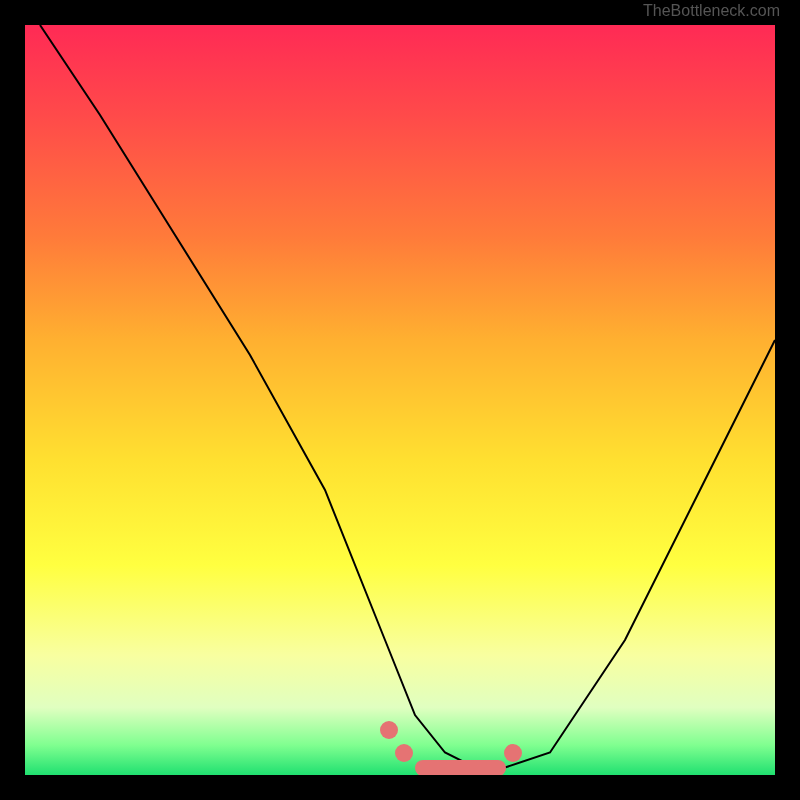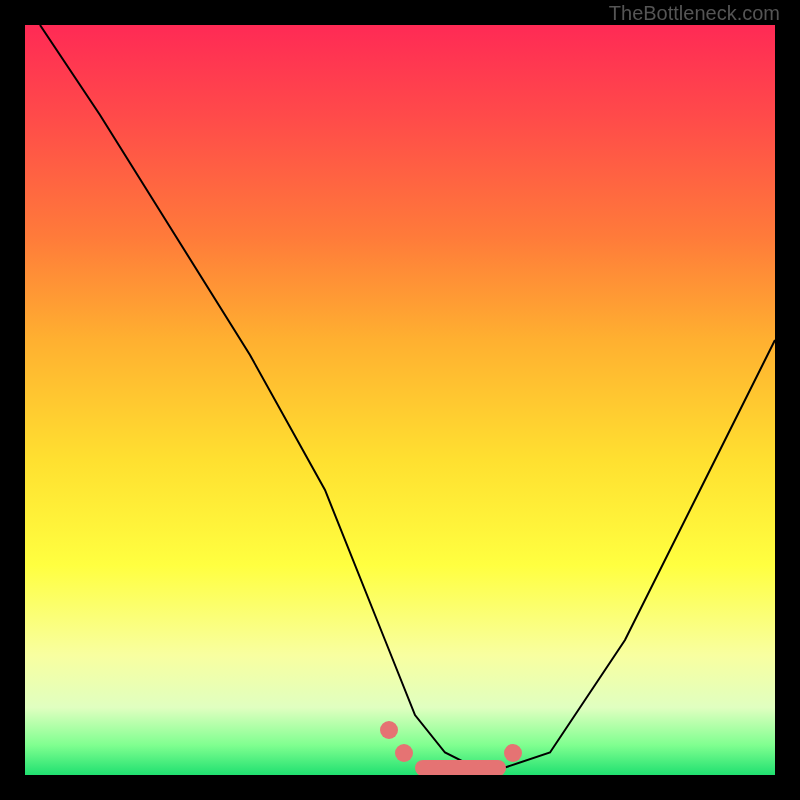--- a/index.html
+++ b/index.html
@@ -9,21 +9,21 @@
     height: 800px;
     background: #000;
     position: relative;
     font-family: Arial, sans-serif;
   }
   .watermark {
     position: absolute;
     top: 2px;
     right: 20px;
     color: #555;
-    font-size: 20px;
+    font-size: 16px;
     z-index: 10;
   }
   .plot-area {
     position: absolute;
     left: 25px;
     top: 25px;
     width: 750px;
     height: 750px;
     overflow: hidden;
   }

